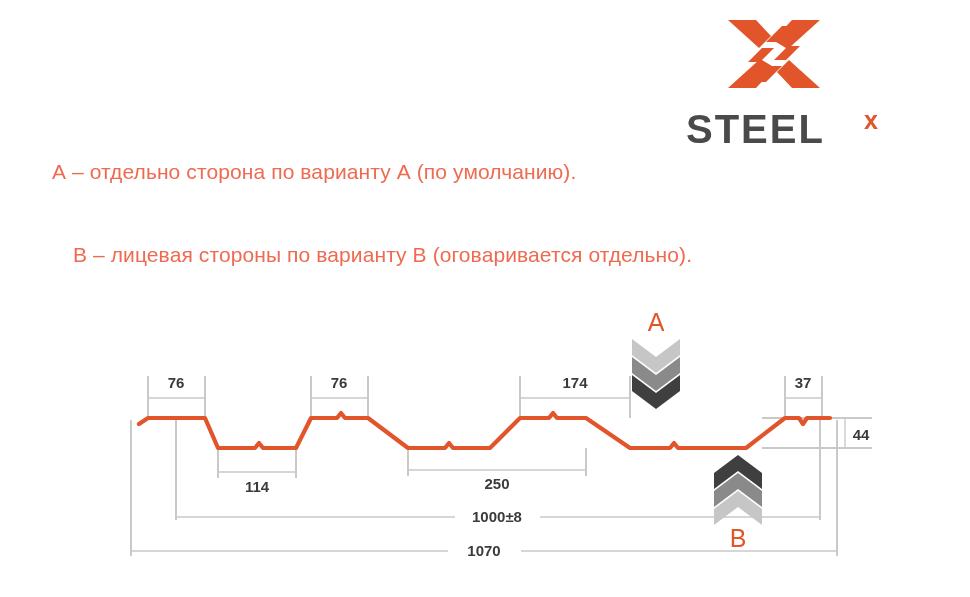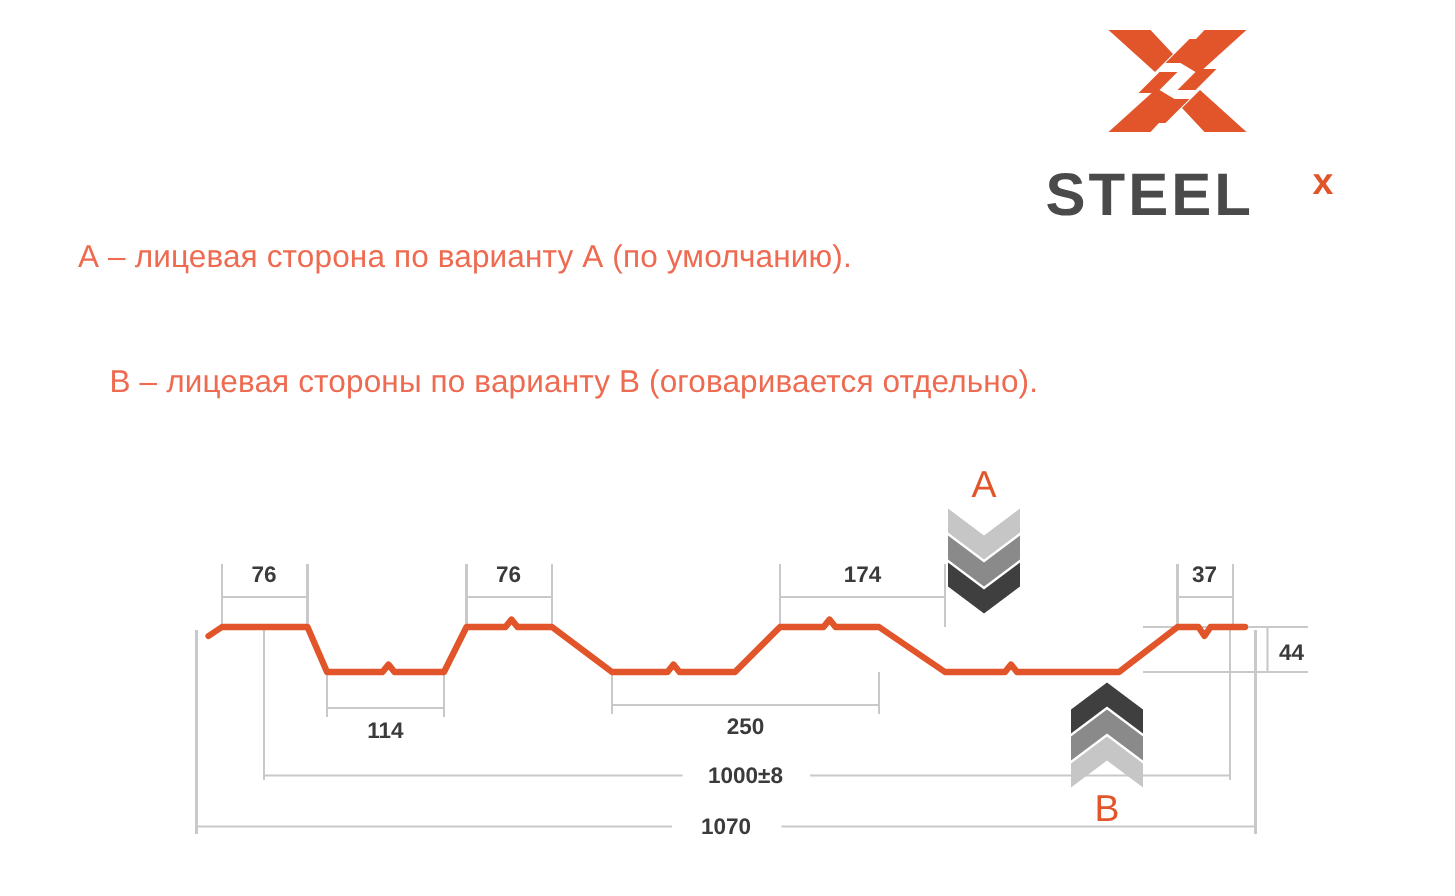--- a/index.html
+++ b/index.html
@@ -16,21 +16,20 @@
     font-family: "Liberation Sans", sans-serif;
   }
 
   
   #logo-block {
     position: absolute;
     left: 686px;
     top: 18px;
     width: 230px;
     height: 128px;
-    margin-left: 11px;
   }
   #logo-mark {
     position: absolute;
     left: 40px;
     top: 0px;
     width: 96px;
     height: 72px;
   }
   #logo-wordmark {
     position: absolute;
@@ -89,21 +88,21 @@
         <path d="M40 64 L28 64 L40 50 L32 44 L22 44 L36 30 L48 30 L36 42 L46 48 L56 48 Z"></path>
       </g>
     </svg>
 
     <svg id="logo-wordmark" viewBox="0 0 230 44">
       <text x="0" y="37" font-family="Liberation Sans, sans-serif" font-size="40" font-weight="bold" letter-spacing="2" fill="#4A4A4A">STEEL</text>
       <text x="178" y="23" font-family="Liberation Sans, sans-serif" font-size="25" font-weight="bold" fill="#E2552A">x</text>
     </svg>
   </div>
 
-  <div id="caption-a" class="caption">А – лицевая сторона по варианту А (по умолчанию).</div>
+  <div id="caption-a" class="caption">А – отдельно сторона по варианту А (по умолчанию).</div>
   <div id="caption-b" class="caption">В – лицевая стороны по варианту В (оговаривается отдельно).</div>
 
   <svg id="drawing" viewBox="0 0 970 597">
 
     <g stroke="#c9c9c9" stroke-width="1.4" fill="none" shape-rendering="crispEdges">
 
       <line x1="148" y1="376" x2="148" y2="418"></line>
       <line x1="205" y1="376" x2="205" y2="418"></line>
 
       <line x1="311" y1="376" x2="311" y2="418"></line>

